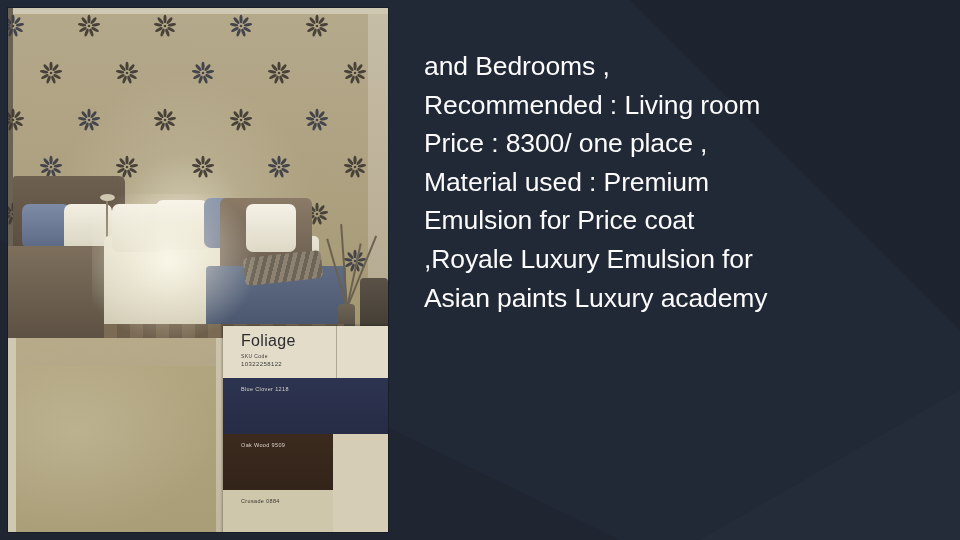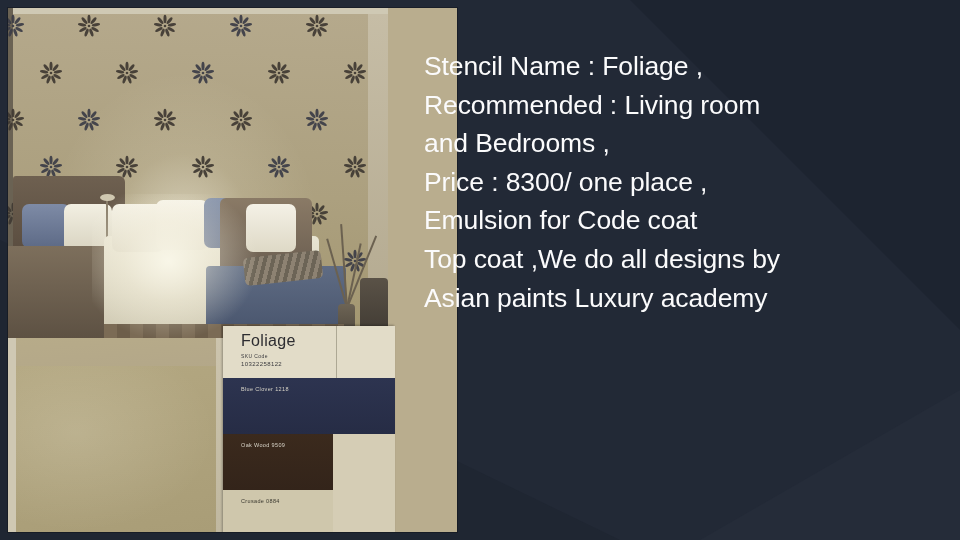--- a/index.html
+++ b/index.html
@@ -39,21 +39,21 @@
     border-left: 260px solid transparent;
     border-bottom: 150px solid #252c39;
     pointer-events: none;
   }
 
   
   #photo {
     position: absolute;
     left: 8px;
     top: 8px;
-    width: 449px;
+    width: 380px;
     height: 524px;
     overflow: hidden;
     background: #b9ad8e;
     box-shadow: 0 0 0 1px rgba(0,0,0,0.25);
     text-decoration: underline;
   }
   
   .room {
     position: absolute;
     left: 0; top: 0;
@@ -867,22 +867,22 @@
         <span class="sw-label">Oak Wood 9509</span>
       </div>
       <div class="sw sw-crusade">
         <span class="sw-label">Crusade 0884</span>
       </div>
     </div>
 
   </div>
 
   <div id="text-block">
-    <p>Stencil Name : Foliage ,</p>
+    <p>and Bedrooms ,</p>
     <p>Recommended : Living room</p>
-    <p>and Bedrooms ,</p>
     <p>Price : 8300/ one place ,</p>
-    <p>Emulsion for Code coat</p>
-    <p>Top coat ,We do all designs by</p>
+    <p>Material used : Premium</p>
+    <p>Emulsion for Price coat</p>
+    <p>,Royale Luxury Emulsion for</p>
     <p>Asian paints Luxury academy</p>
   </div>
 
 </div>
 
 </body></html>

